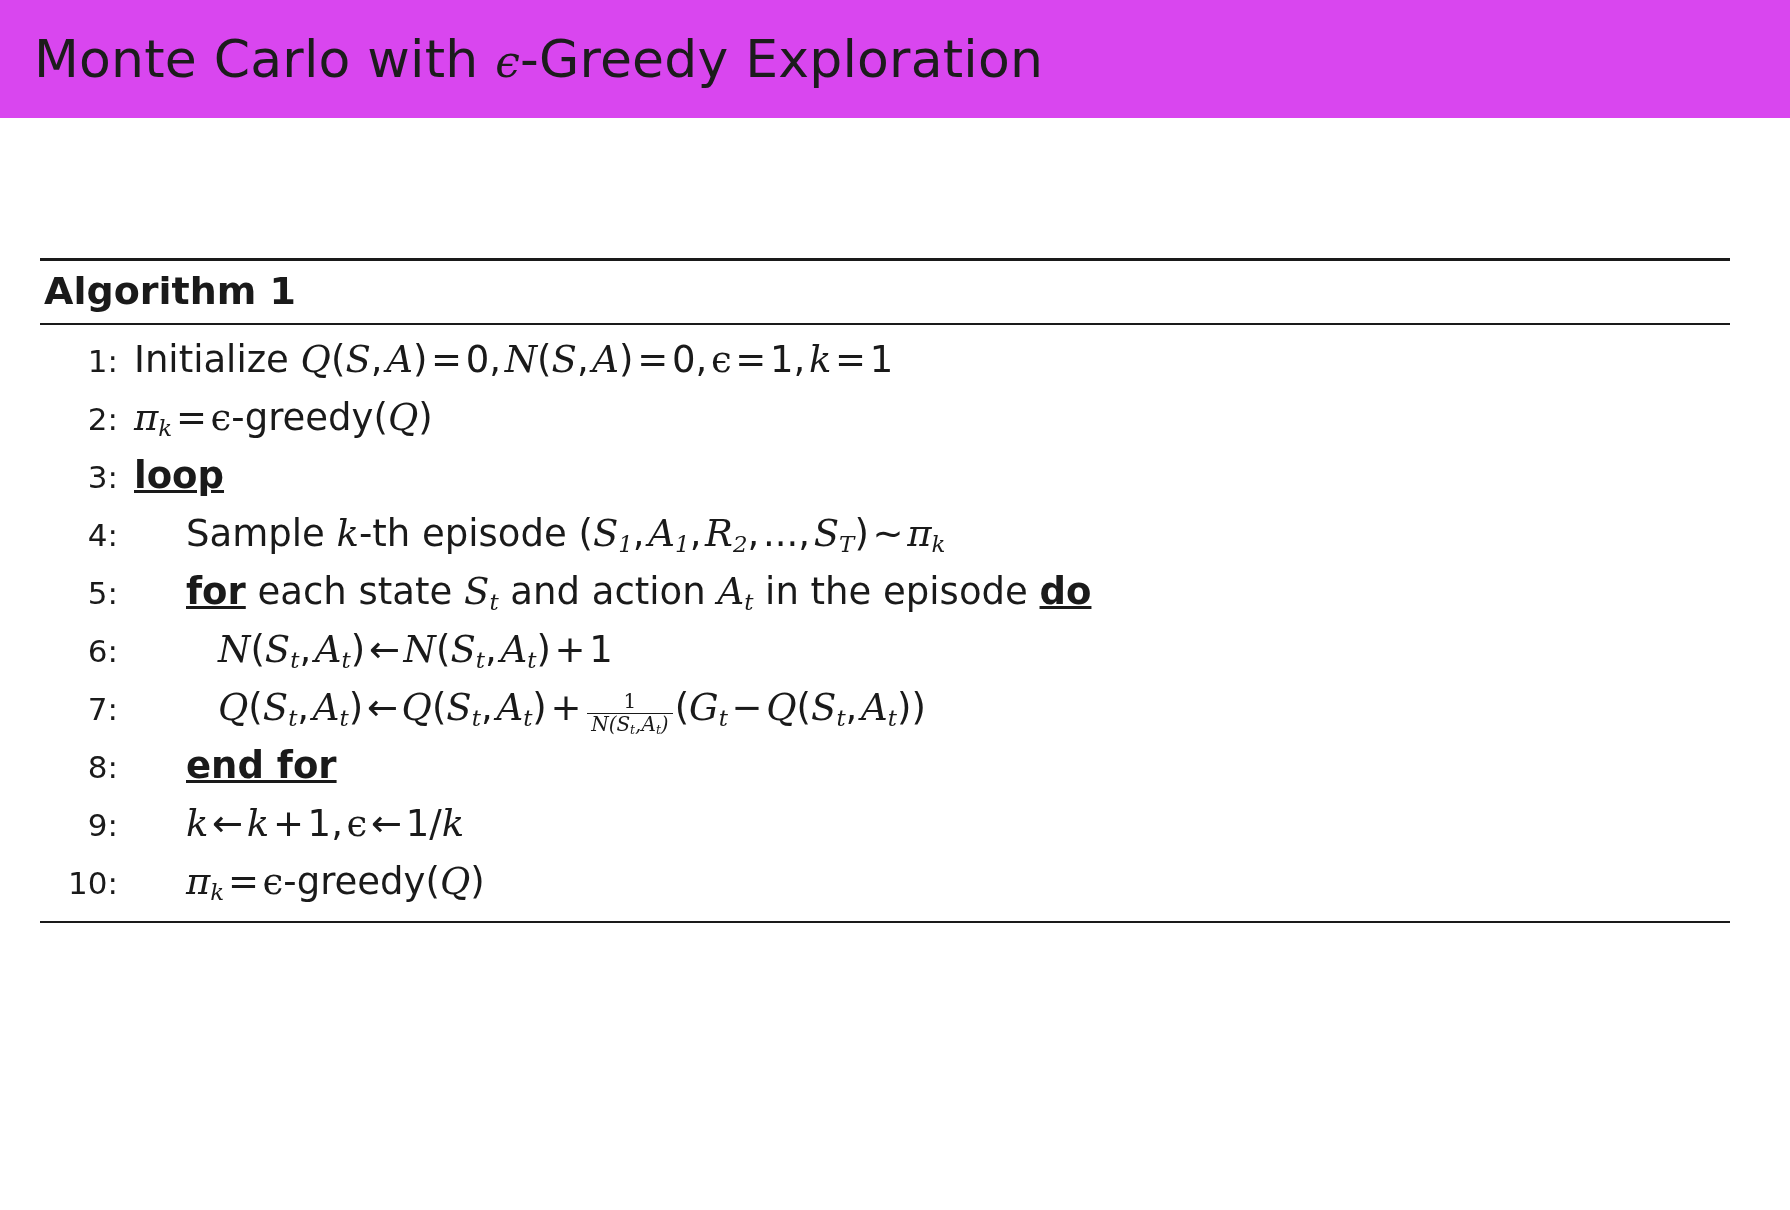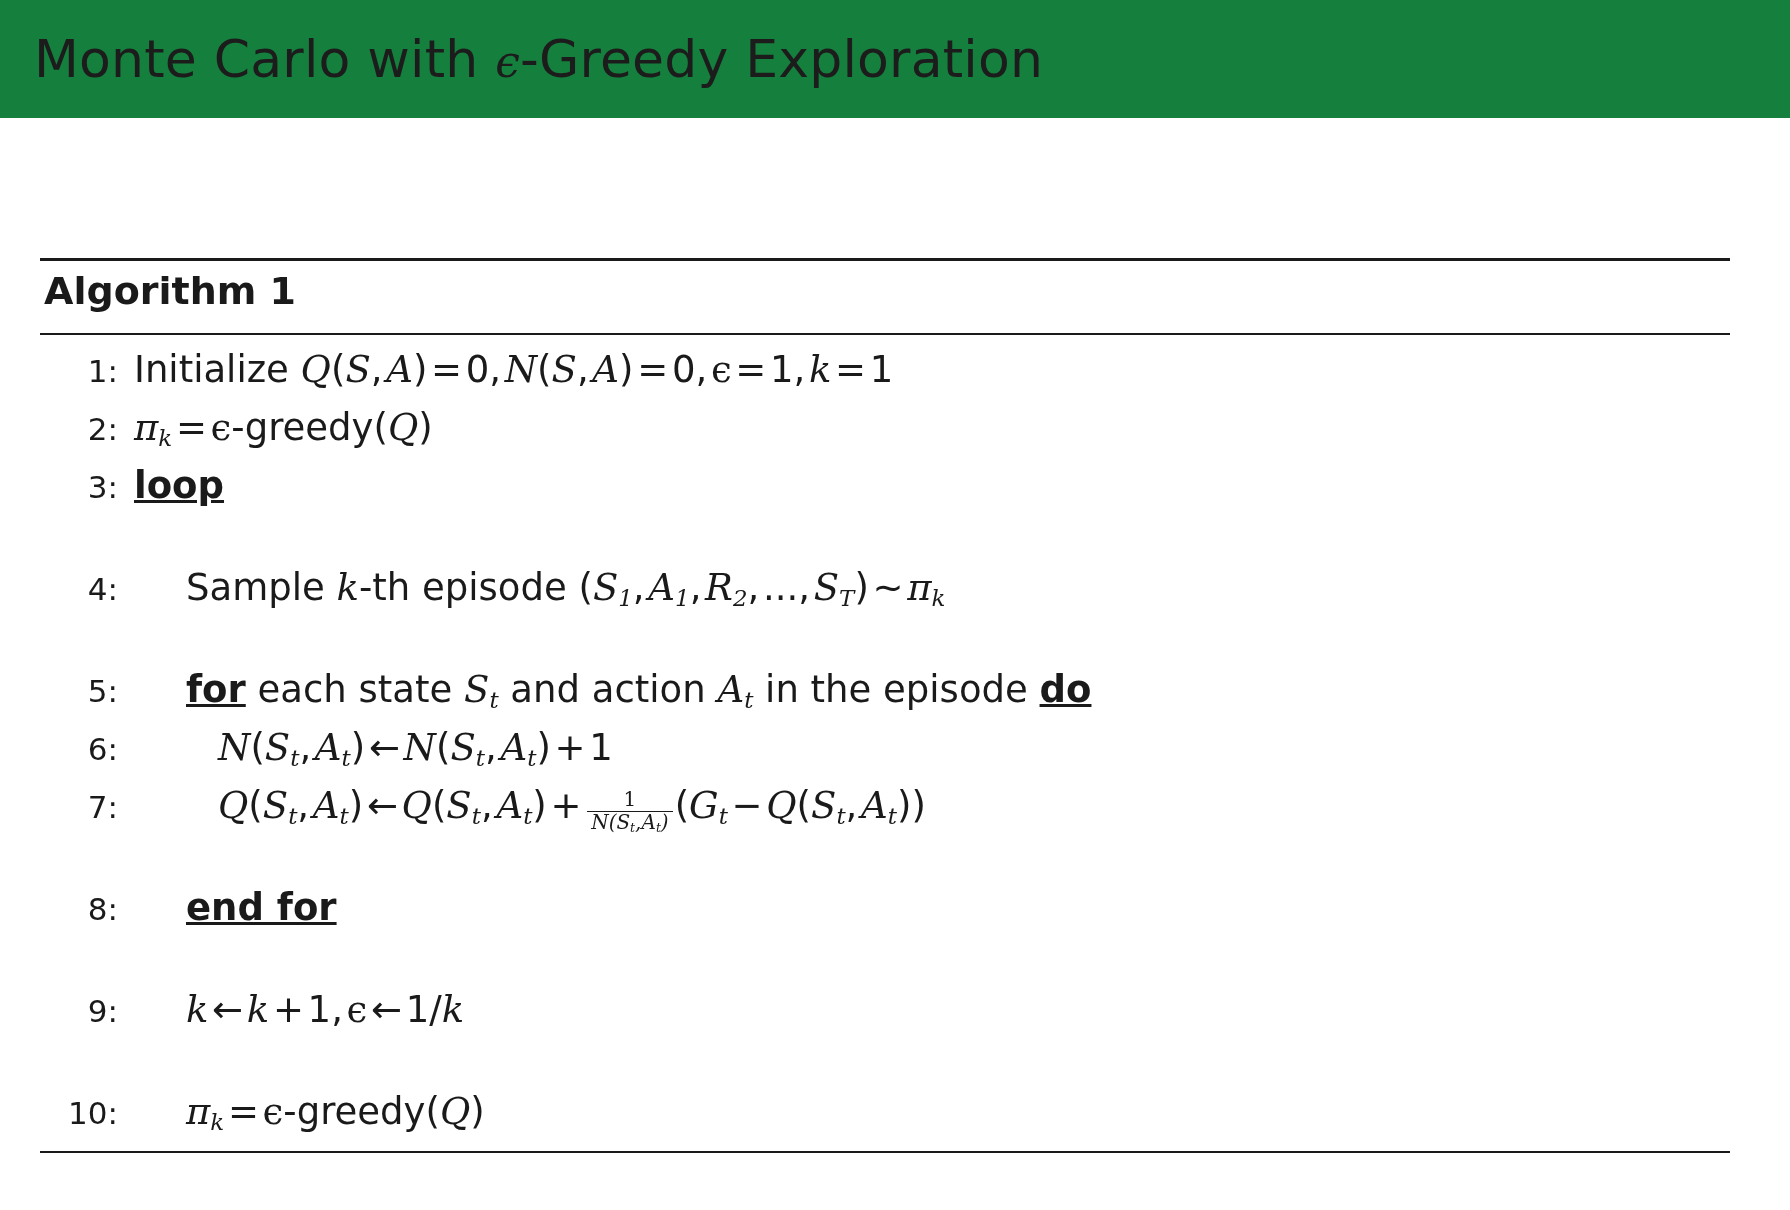--- a/index.html
+++ b/index.html
@@ -11,21 +11,21 @@
     width: 1790px;
     height: 1210px;
     font-family: "DejaVu Sans", sans-serif;
     color: #1a1a1a;
     position: relative;
     overflow: hidden;
   }
 
   
   .title-bar {
-    background: #15803d;
+    background: #d946ef;
     height: 118px;
     display: flex;
     align-items: center;
     padding-left: 34px;
     box-sizing: border-box;
   }
   .slide-title {
     font-size: 52px;
     font-weight: 400;
     letter-spacing: 0.2px;
@@ -44,21 +44,21 @@
   }
   .rule-thick {
     border-top: 3px solid #1a1a1a;
   }
   .rule-thin {
     border-top: 2px solid #1a1a1a;
   }
   .algo-head {
     font-size: 38px;
     font-weight: bold;
-    padding: 8px 0 20px 4px;
+    padding: 8px 0 10px 4px;
   }
   .algo-body {
     padding-top: 6px;
   }
   .algo-line {
     display: flex;
     align-items: baseline;
     font-size: 37px;
     line-height: 1.56;
     white-space: nowrap;
@@ -66,21 +66,21 @@
   .ln {
     width: 78px;
     text-align: right;
     padding-right: 16px;
     font-size: 31px;
     flex: 0 0 auto;
   }
   .code {
     flex: 1 1 auto;
   }
-  .ind1 { padding-left: 52px; margin-top: 44px; }
+  .ind1 { padding-left: 52px; }
   .ind2 { padding-left: 84px; }
 
   
   .mi {
     font-family: "DejaVu Serif", serif;
     font-style: italic;
   }
   .mup {
     font-family: "DejaVu Serif", serif;
     font-style: normal;

